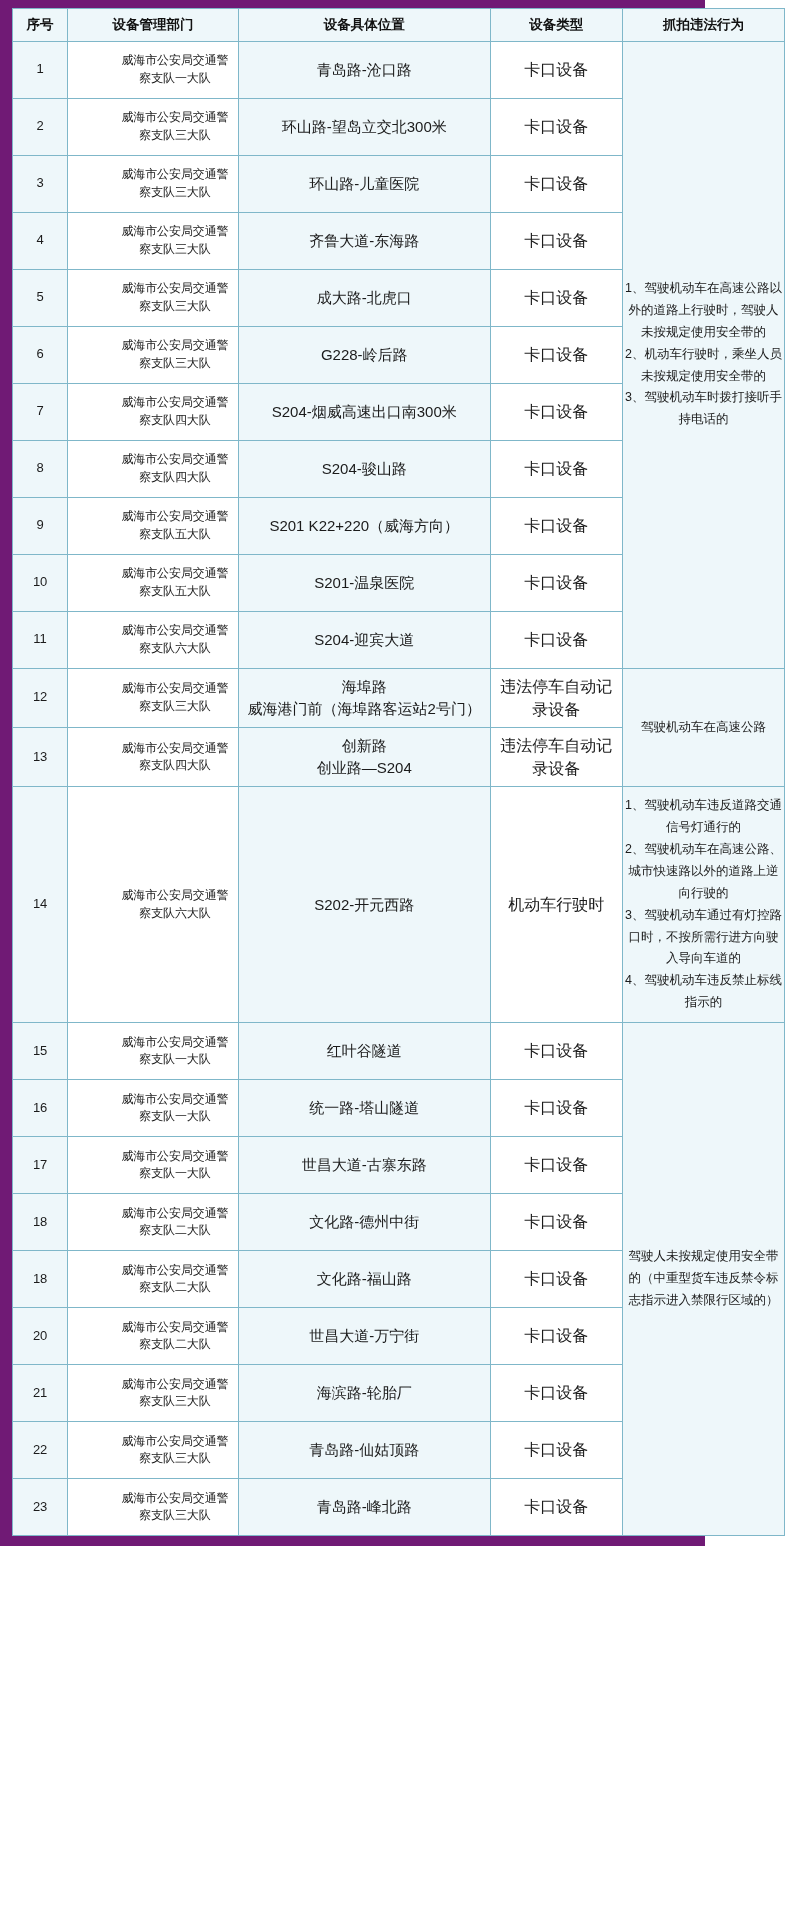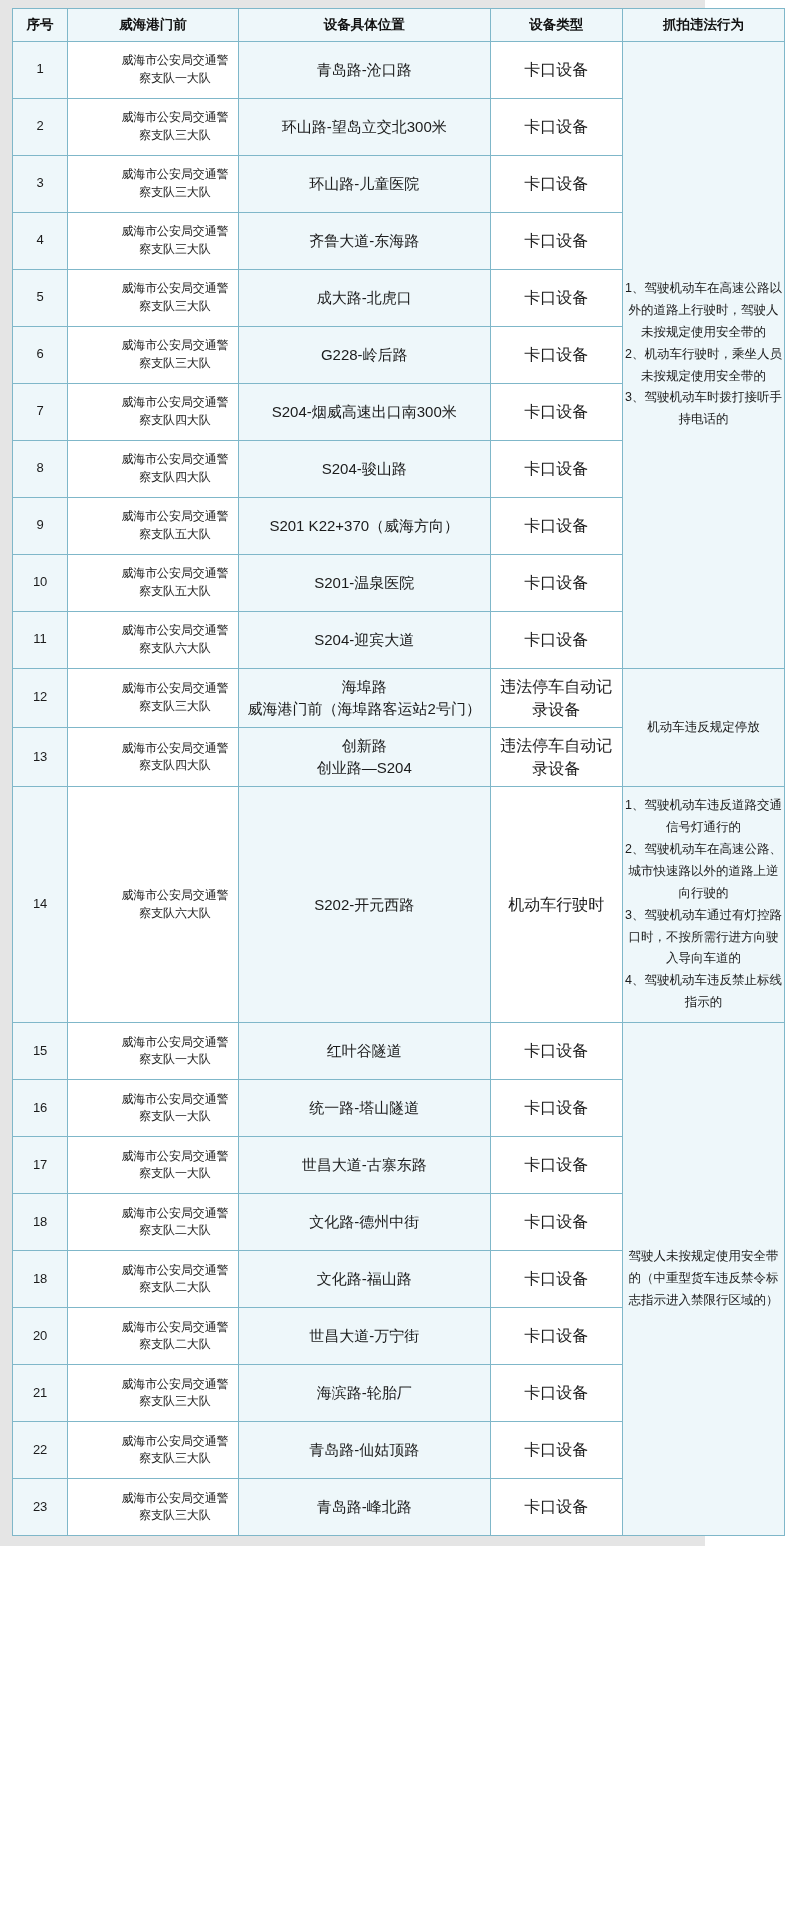--- a/index.html
+++ b/index.html
@@ -8,21 +8,21 @@
     background: #ffffff;
   }
   body {
     font-family: "Liberation Sans", "DejaVu Sans", sans-serif;
     width: 797px;
   }
   .sheet {
     width: 705px;
     padding: 8px 12px 10px 12px;
     box-sizing: border-box;
-    background: #e5e5e5;
+    background: #701a75;
   }
   table.device-table {
     border-collapse: collapse;
     table-layout: fixed;
     width: 773px;
     font-size: 13px;
     color: #1b1b1b;
   }
   table.device-table td,
   table.device-table th {
@@ -83,21 +83,21 @@
     <colgroup>
       <col class="c-no">
       <col class="c-dept">
       <col class="c-loc">
       <col class="c-type">
       <col class="c-beh">
     </colgroup>
     <thead>
       <tr>
         <th>序号</th>
-        <th>威海港门前</th>
+        <th>设备管理部门</th>
         <th>设备具体位置</th>
         <th>设备类型</th>
         <th>抓拍违法行为</th>
       </tr>
     </thead>
     <tbody id="table-body">
         <tr class="tall">
           <td class="no">1</td>
           <td class="dept">威海市公安局交通警察支队一大队</td>
           <td class="loc multi">青岛路-沧口路</td>
@@ -144,42 +144,42 @@
         </tr>
         <tr class="tall">
           <td class="no">8</td>
           <td class="dept">威海市公安局交通警察支队四大队</td>
           <td class="loc multi">S204-骏山路</td>
           <td class="type">卡口设备</td>
         </tr>
         <tr class="tall">
           <td class="no">9</td>
           <td class="dept">威海市公安局交通警察支队五大队</td>
-          <td class="loc multi">S201 K22+370（威海方向）</td>
+          <td class="loc multi">S201 K22+220（威海方向）</td>
           <td class="type">卡口设备</td>
         </tr>
         <tr class="tall">
           <td class="no">10</td>
           <td class="dept">威海市公安局交通警察支队五大队</td>
           <td class="loc multi">S201-温泉医院</td>
           <td class="type">卡口设备</td>
         </tr>
         <tr class="tall">
           <td class="no">11</td>
           <td class="dept">威海市公安局交通警察支队六大队</td>
           <td class="loc multi">S204-迎宾大道</td>
           <td class="type">卡口设备</td>
         </tr>
         <tr>
           <td class="no">12</td>
           <td class="dept">威海市公安局交通警察支队三大队</td>
           <td class="loc multi">海埠路
 威海港门前（海埠路客运站2号门）</td>
           <td class="type">违法停车自动记录设备</td>
-          <td class="beh multi" rowspan="2">机动车违反规定停放</td>
+          <td class="beh multi" rowspan="2">驾驶机动车在高速公路</td>
         </tr>
         <tr>
           <td class="no">13</td>
           <td class="dept">威海市公安局交通警察支队四大队</td>
           <td class="loc multi">创新路
 创业路—S204</td>
           <td class="type">违法停车自动记录设备</td>
         </tr>
         <tr class="tall">
           <td class="no">14</td>

